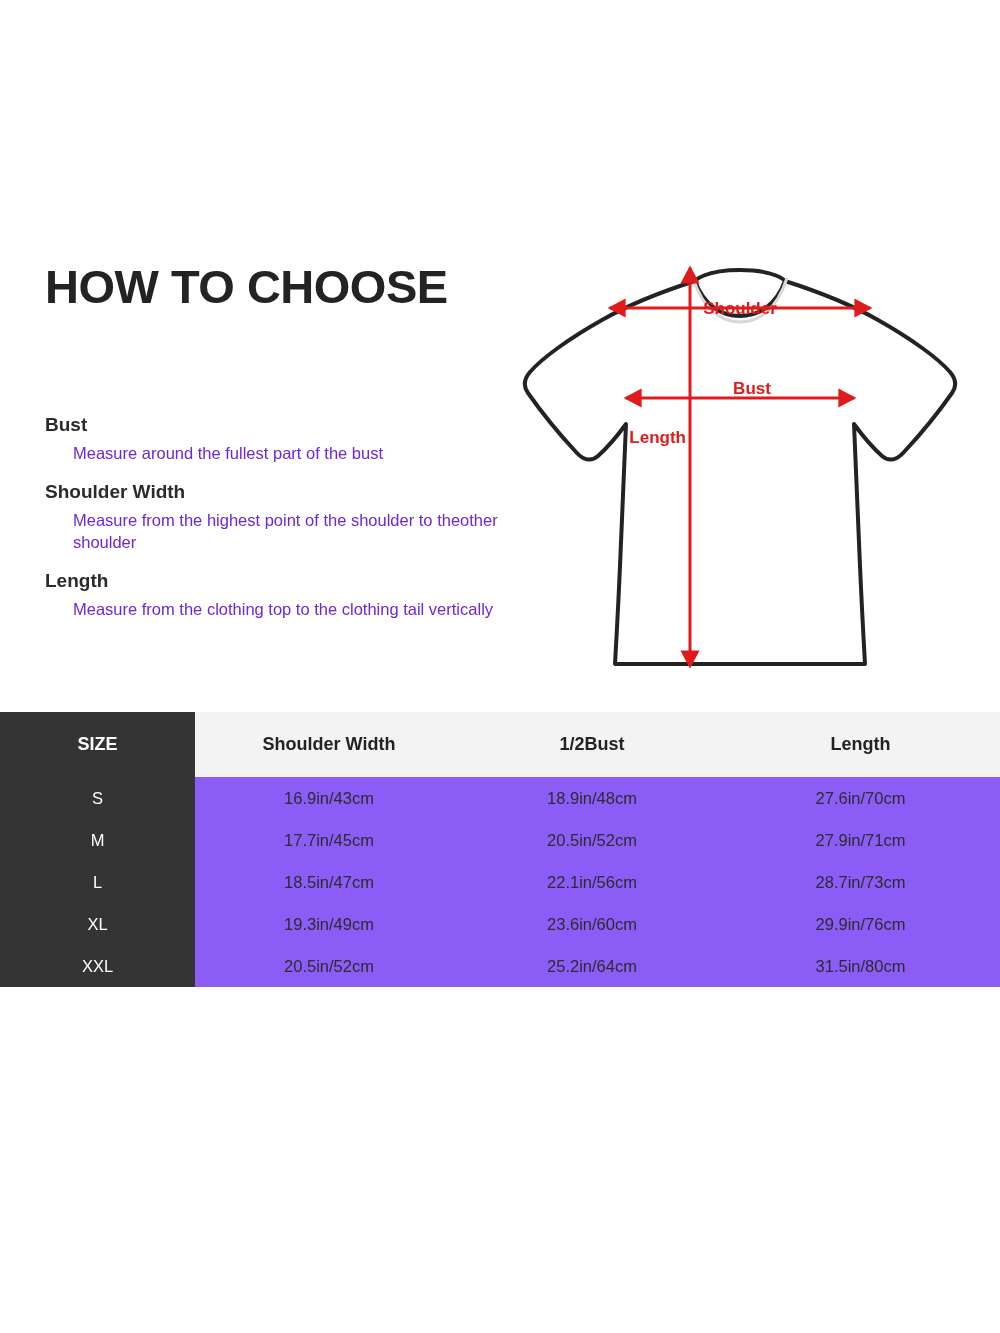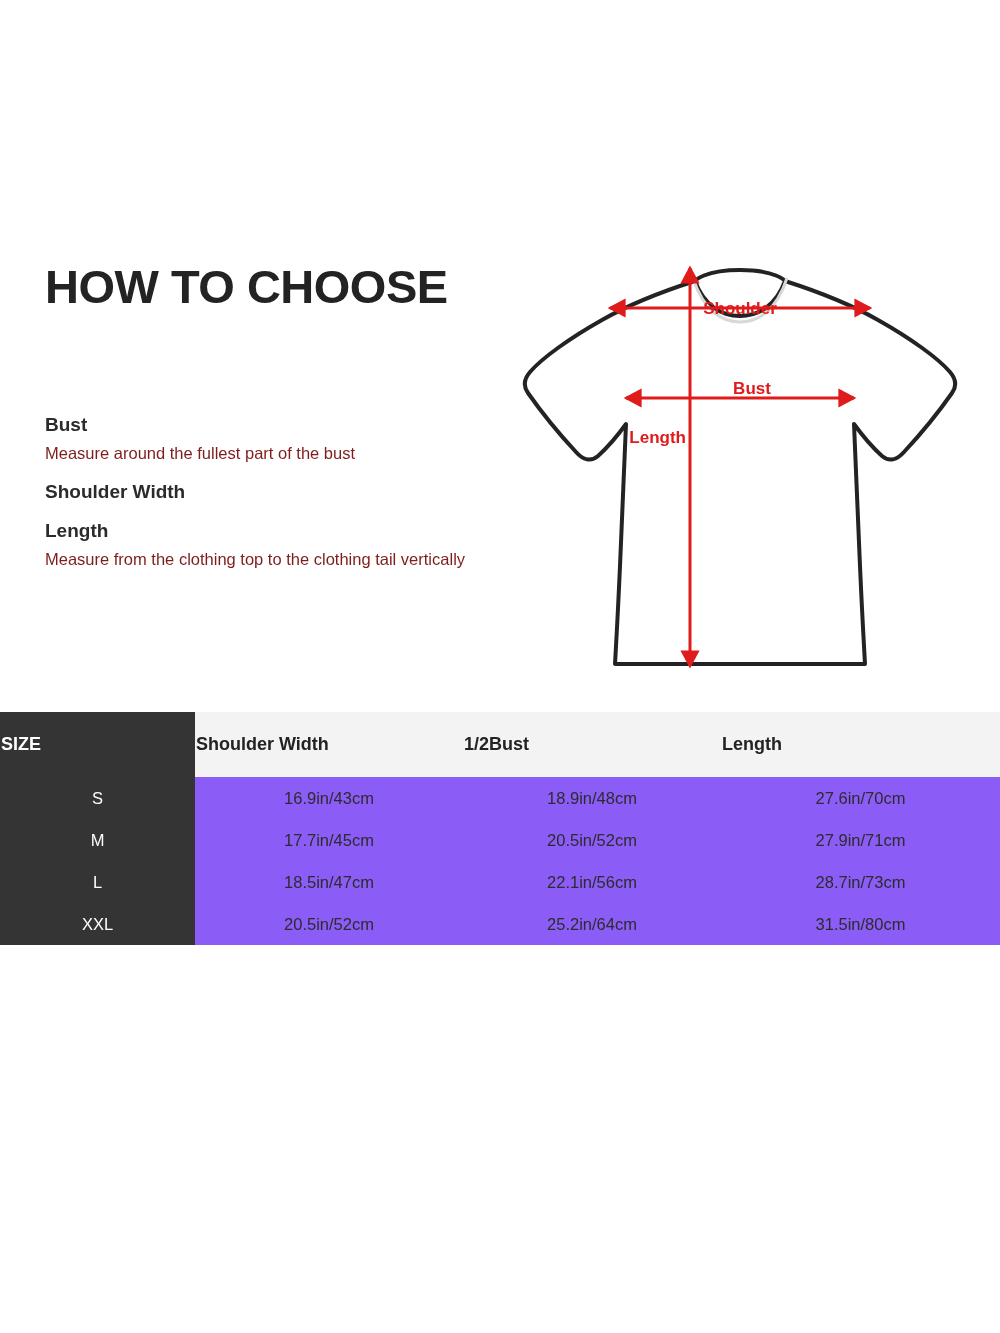--- a/index.html
+++ b/index.html
@@ -53,22 +53,23 @@
   }
   .def-term {
     font-size: 19px;
     font-weight: bold;
     color: #2b2b2b;
     margin-bottom: 6px;
   }
   .def-desc {
     font-size: 16.5px;
     line-height: 22px;
-    color: #7f1d1d;
+    color: #6d28d9;
     font-weight: normal;
+    margin-left: 28px;
   }
 
   
   .shirt-wrap {
     position: absolute;
     left: 490px;
     top: 236px;
     width: 500px;
     height: 460px;
   }
@@ -93,21 +94,21 @@
   table.size-table col.c-a { width: 268px; }
   table.size-table col.c-b { width: 258px; }
   table.size-table col.c-c { width: 279px; }
 
   table.size-table thead th {
     background: #343434;
     color: #ffffff;
     font-size: 18px;
     font-weight: bold;
     height: 63px;
-    text-align: left;
+    text-align: center;
     vertical-align: middle;
   }
   table.size-table thead th.h-data {
     background: #f3f3f3;
     color: #232323;
   }
   table.size-table tbody td {
     height: 40px;
     text-align: center;
     vertical-align: middle;
@@ -151,20 +152,21 @@
 
     <div class="defs">
 
       <div class="def-block">
         <div class="def-term">Bust</div>
         <div class="def-desc">Measure around the fullest part of the bust</div>
       </div>
 
       <div class="def-block">
         <div class="def-term">Shoulder Width</div>
+        <div class="def-desc">Measure from the highest point of the shoulder to theother shoulder</div>
       </div>
 
       <div class="def-block">
         <div class="def-term">Length</div>
         <div class="def-desc">Measure from the clothing top to the clothing tail vertically</div>
       </div>
 
     </div>
 
     <div class="shirt-wrap">
@@ -247,20 +249,26 @@
           <td>20.5in/52cm</td>
           <td>27.9in/71cm</td>
         </tr>
         <tr>
           <td class="sz">L</td>
           <td>18.5in/47cm</td>
           <td>22.1in/56cm</td>
           <td>28.7in/73cm</td>
         </tr>
         <tr>
+          <td class="sz">XL</td>
+          <td>19.3in/49cm</td>
+          <td>23.6in/60cm</td>
+          <td>29.9in/76cm</td>
+        </tr>
+        <tr>
           <td class="sz">XXL</td>
           <td>20.5in/52cm</td>
           <td>25.2in/64cm</td>
           <td>31.5in/80cm</td>
         </tr>
       </tbody>
     </table>
   </div>
 
 

